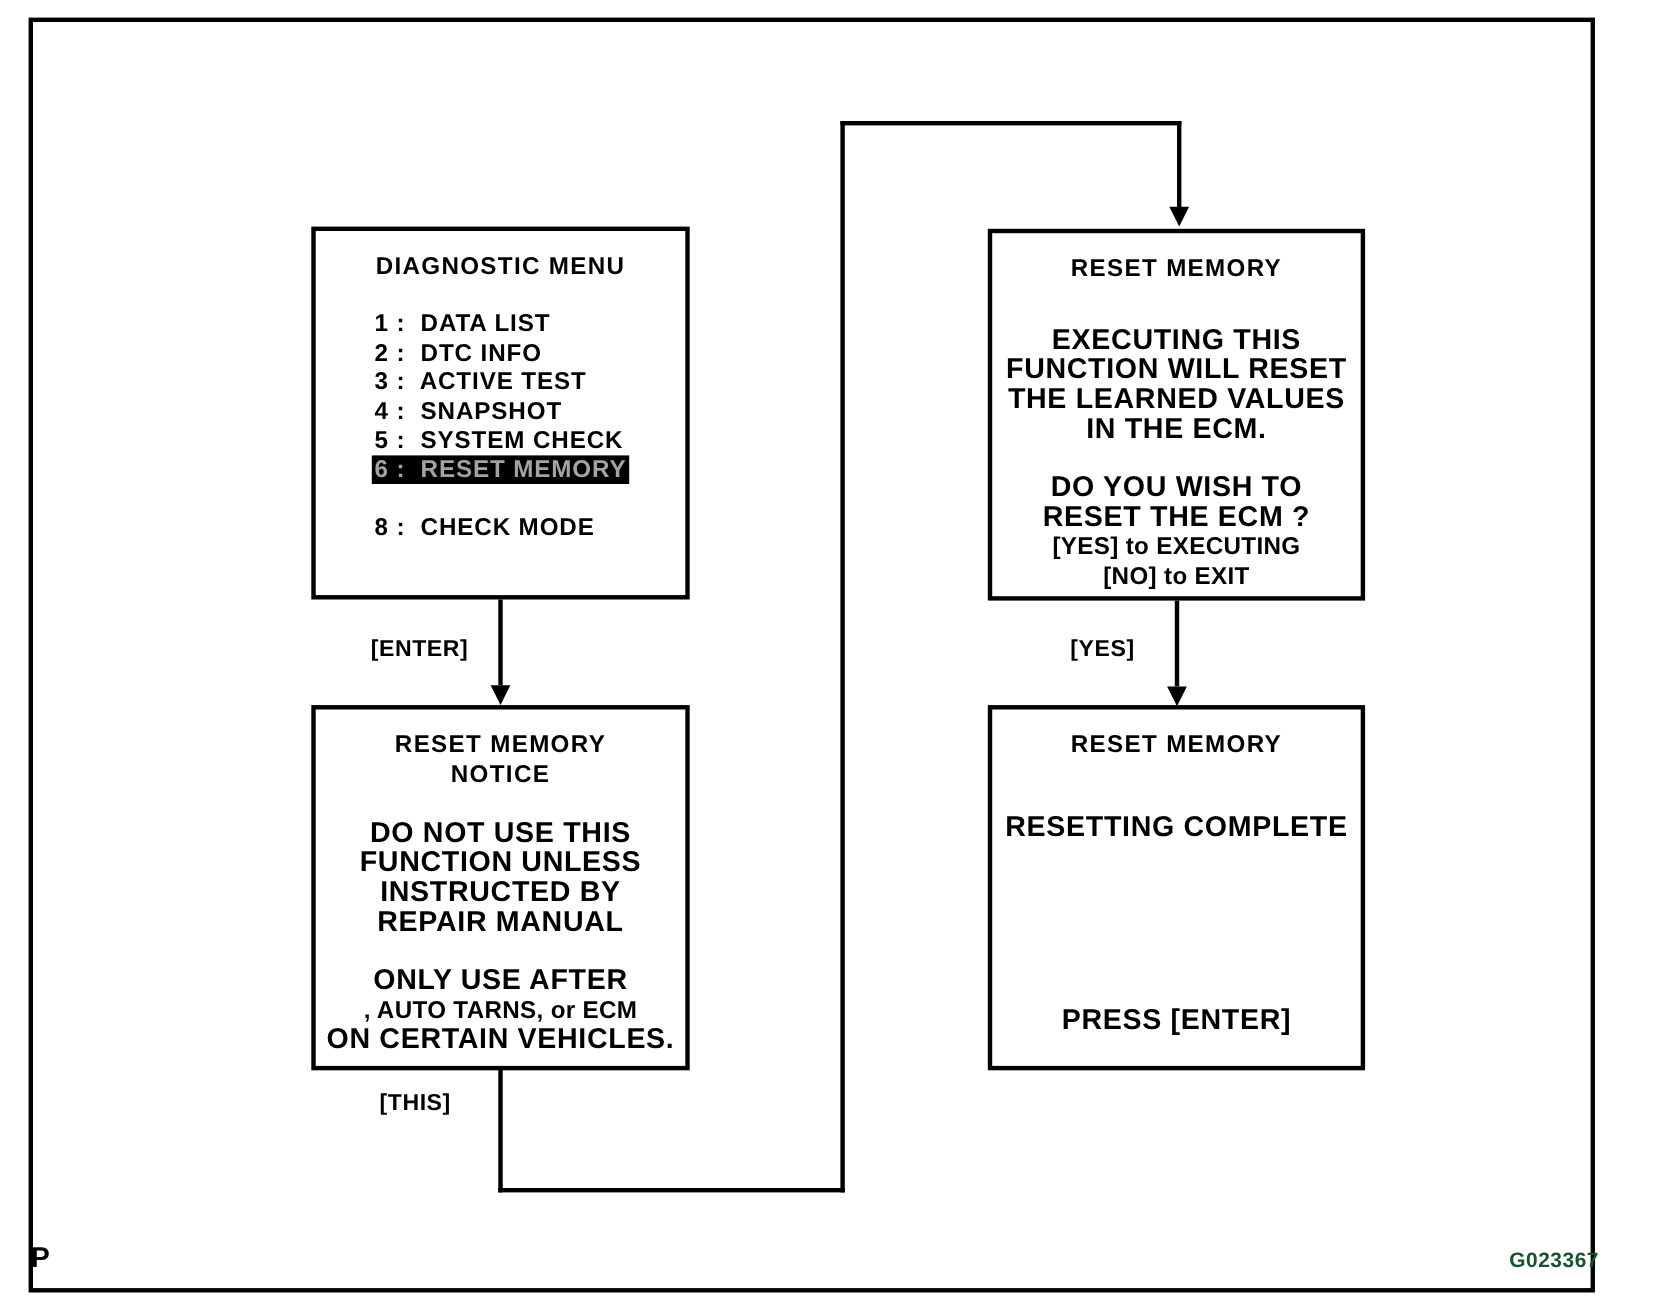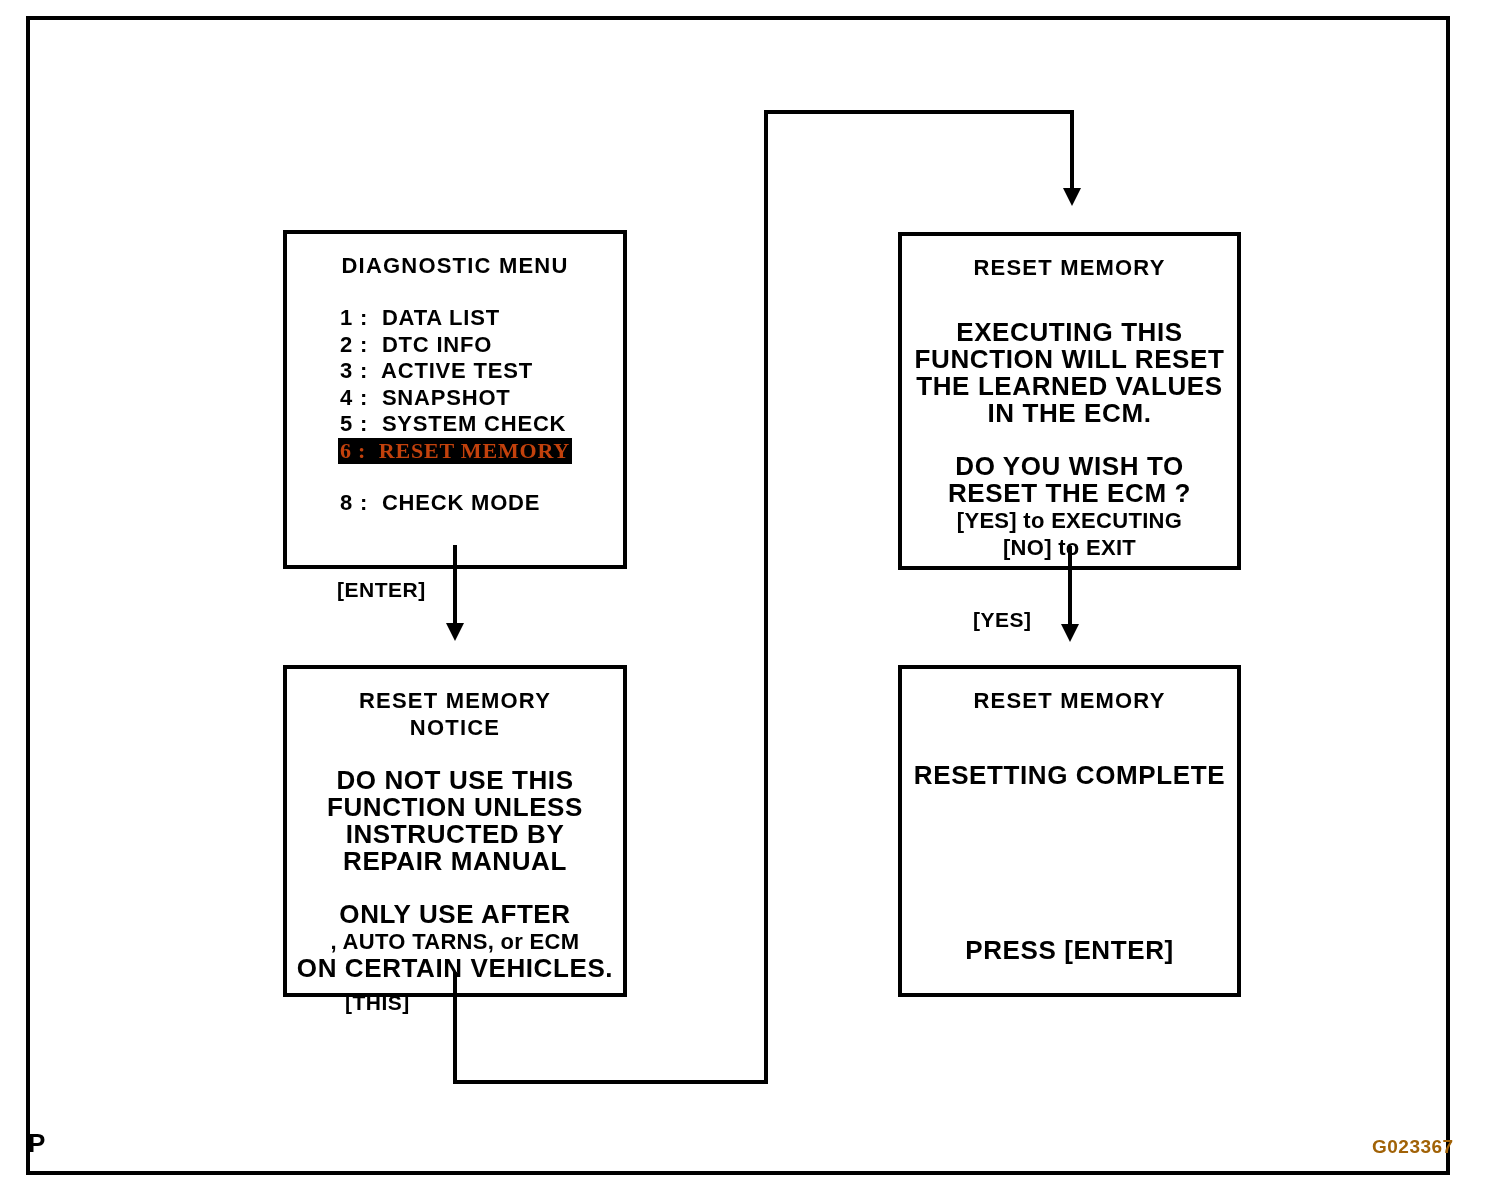--- a/index.html
+++ b/index.html
@@ -28,21 +28,20 @@
     border: 4px solid #000;
     box-sizing: border-box;
   }
   
   .screen-box {
     position: absolute;
     border: 4px solid #000;
     background: #ffffff;
     box-sizing: border-box;
     text-align: center;
-    margin-top: 24px;
   }
   #box-diagnostic-menu { left: 283px; top: 206px;  width: 344px; height: 339px; }
   #box-reset-notice    { left: 283px; top: 641px;  width: 344px; height: 332px; }
   #box-reset-confirm   { left: 898px; top: 208px;  width: 343px; height: 338px; }
   #box-reset-complete  { left: 898px; top: 641px;  width: 343px; height: 332px; }
 
   .scr-title {
     font-size: 22px;
     font-weight: bold;
     letter-spacing: 1.2px;
@@ -73,22 +72,21 @@
   .menu-row {
     font-size: 22px;
     font-weight: bold;
     letter-spacing: 0.8px;
     line-height: 26.5px;
     white-space: pre;
     padding: 0 2px;
   }
   .menu-row.selected {
     background: #000000;
-    color: #c2410c;
-    font-family: Liberation Serif, serif;
+    color: #a3a3a3;
   }
   .menu-spacer { height: 26px; }
 
   
   .hline {
     position: absolute;
     background: #000;
     height: 4px;
   }
   .vline {
@@ -121,21 +119,21 @@
     font-weight: bold;
     line-height: 26px;
   }
   #figure-code {
     position: absolute;
     left: 1372px;
     top: 1136px;
     font-size: 19px;
     font-weight: bold;
     letter-spacing: 0.5px;
-    color: #a16207;
+    color: #14532d;
   }
 </style>
 </head>
 <body>
 
 <div id="page">
 
   <div id="outer-frame"></div>
 
   <div class="screen-box" id="box-diagnostic-menu">
@@ -200,18 +198,18 @@
   <div class="vline" style="left:453px; top:972px; height:112px;"></div>
   <div class="hline" style="left:453px; top:1080px; width:315px;"></div>
   <div class="vline" style="left:764px; top:110px; height:974px;"></div>
   <div class="hline" style="left:764px; top:110px; width:310px;"></div>
   <div class="vline" style="left:1070px; top:110px; height:82px;"></div>
   <div class="arrow-down" style="left:1063px; top:188px;"></div>
   <div class="edge-label" style="left:345px; top:991px;">[THIS]</div>
 
   <div class="vline" style="left:1068px; top:546px; height:78px;"></div>
   <div class="arrow-down" style="left:1061px; top:624px;"></div>
-  <div class="edge-label" style="left:973px; top:608px;">[YES]</div>
+  <div class="edge-label" style="left:973px; top:578px;">[YES]</div>
 
   <div id="corner-p">P</div>
   <div id="figure-code">G023367</div>
 
 </div>
 
 </body></html>

